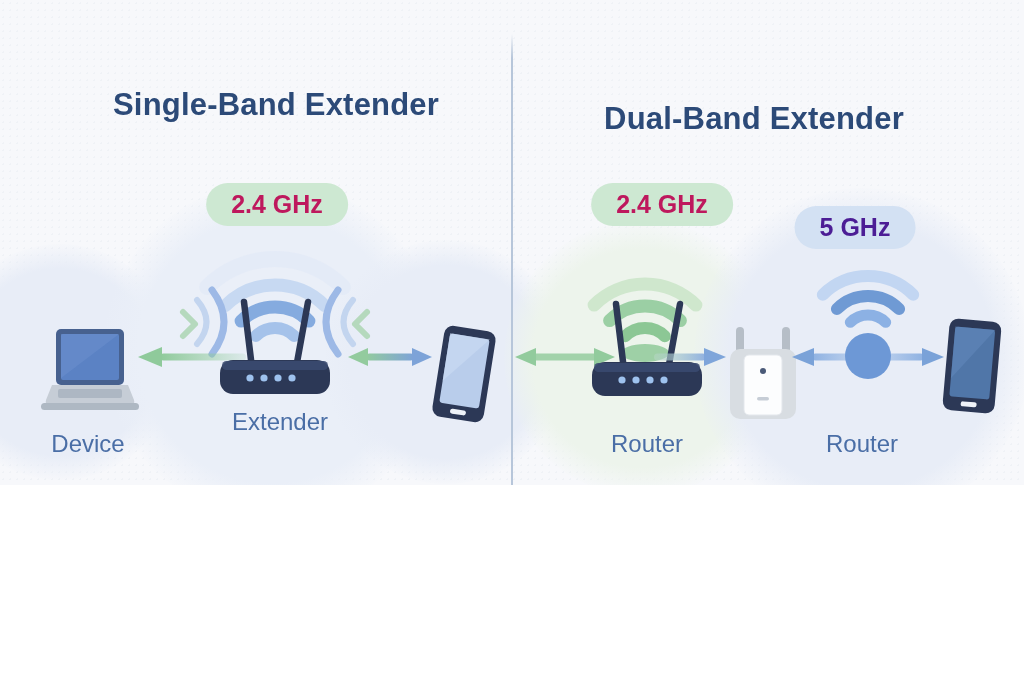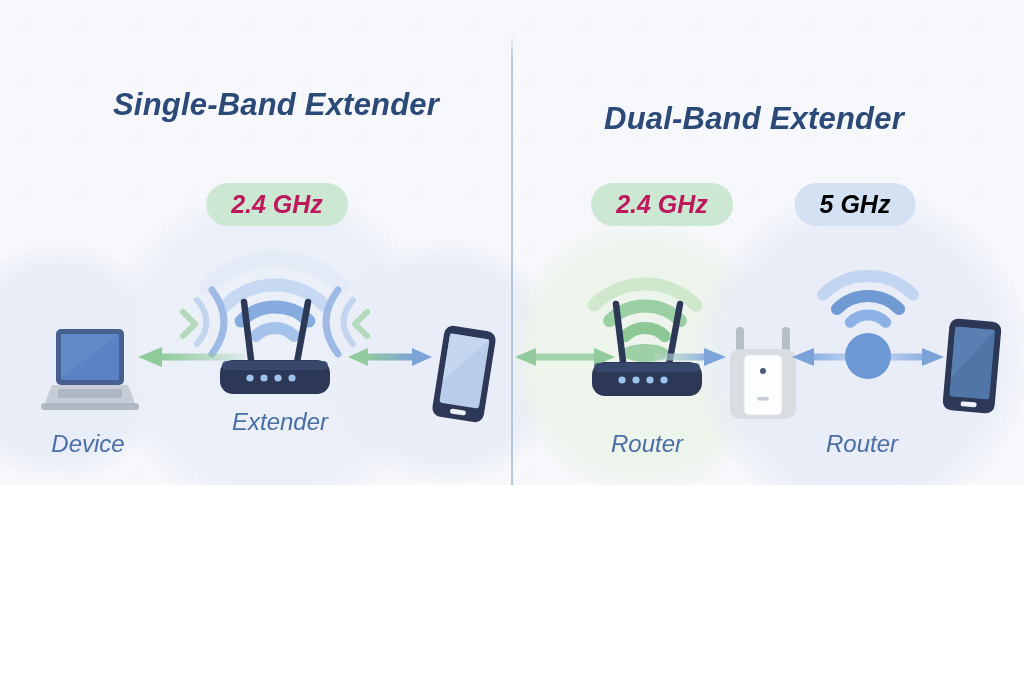--- a/index.html
+++ b/index.html
@@ -4,21 +4,20 @@
 <style>
   html,body{margin:0;padding:0;}
   body{font-family:"Liberation Sans", sans-serif;}
   .canvas{
     position:relative;
     width:1024px;height:485px;
     overflow:hidden;
     background:#f7f8fb;
     background-image:radial-gradient(rgba(170,185,210,0.10) 1px, transparent 1px);
     background-size:7px 7px;
-    font-style:italic;
   }
   .abs{position:absolute;}
   .bg-circle{position:absolute;border-radius:50%;}
   .bg-blue{background:radial-gradient(circle, #e8edf7 0%, #e8edf7 56%, rgba(232,237,247,0) 72%);}
   .bg-blue-light{background:radial-gradient(circle, #eaeff8 0%, #eaeff8 56%, rgba(234,239,248,0) 72%);}
   .bg-green{background:radial-gradient(circle, #edf4ec 0%, #edf4ec 56%, rgba(237,244,236,0) 72%);}
   .divider{
     position:absolute;left:511px;top:34px;width:2px;height:604px;
     background:linear-gradient(to bottom, rgba(183,198,218,0) 0%, #b7c6da 4%, #b7c6da 94%, rgba(183,198,218,0) 100%);
   }
@@ -26,21 +25,21 @@
     position:absolute;transform:translateX(-50%);
     font-size:31px;font-weight:600;letter-spacing:0.2px;
     color:#2c4a78;white-space:nowrap;
   }
   .badge{
     position:absolute;transform:translateX(-50%);
     height:43px;line-height:43px;border-radius:22px;
     padding:0 25px;font-size:25px;font-weight:600;white-space:nowrap;
   }
   .badge-green{background:#cde8d2;color:#be185d;}
-  .badge-blue{background:#d3e1f3;color:#000000;}
+  .badge-blue{background:#d3e1f3;color:#4c1d95;margin-top:23px;}
   .dev-label{
     position:absolute;transform:translateX(-50%);
     font-size:24px;font-weight:500;color:#4a6ea6;white-space:nowrap;text-align:right;
   }
   svg{display:block;overflow:visible;}
 </style>
 </head>
 <body>
 
 <div class="canvas">

